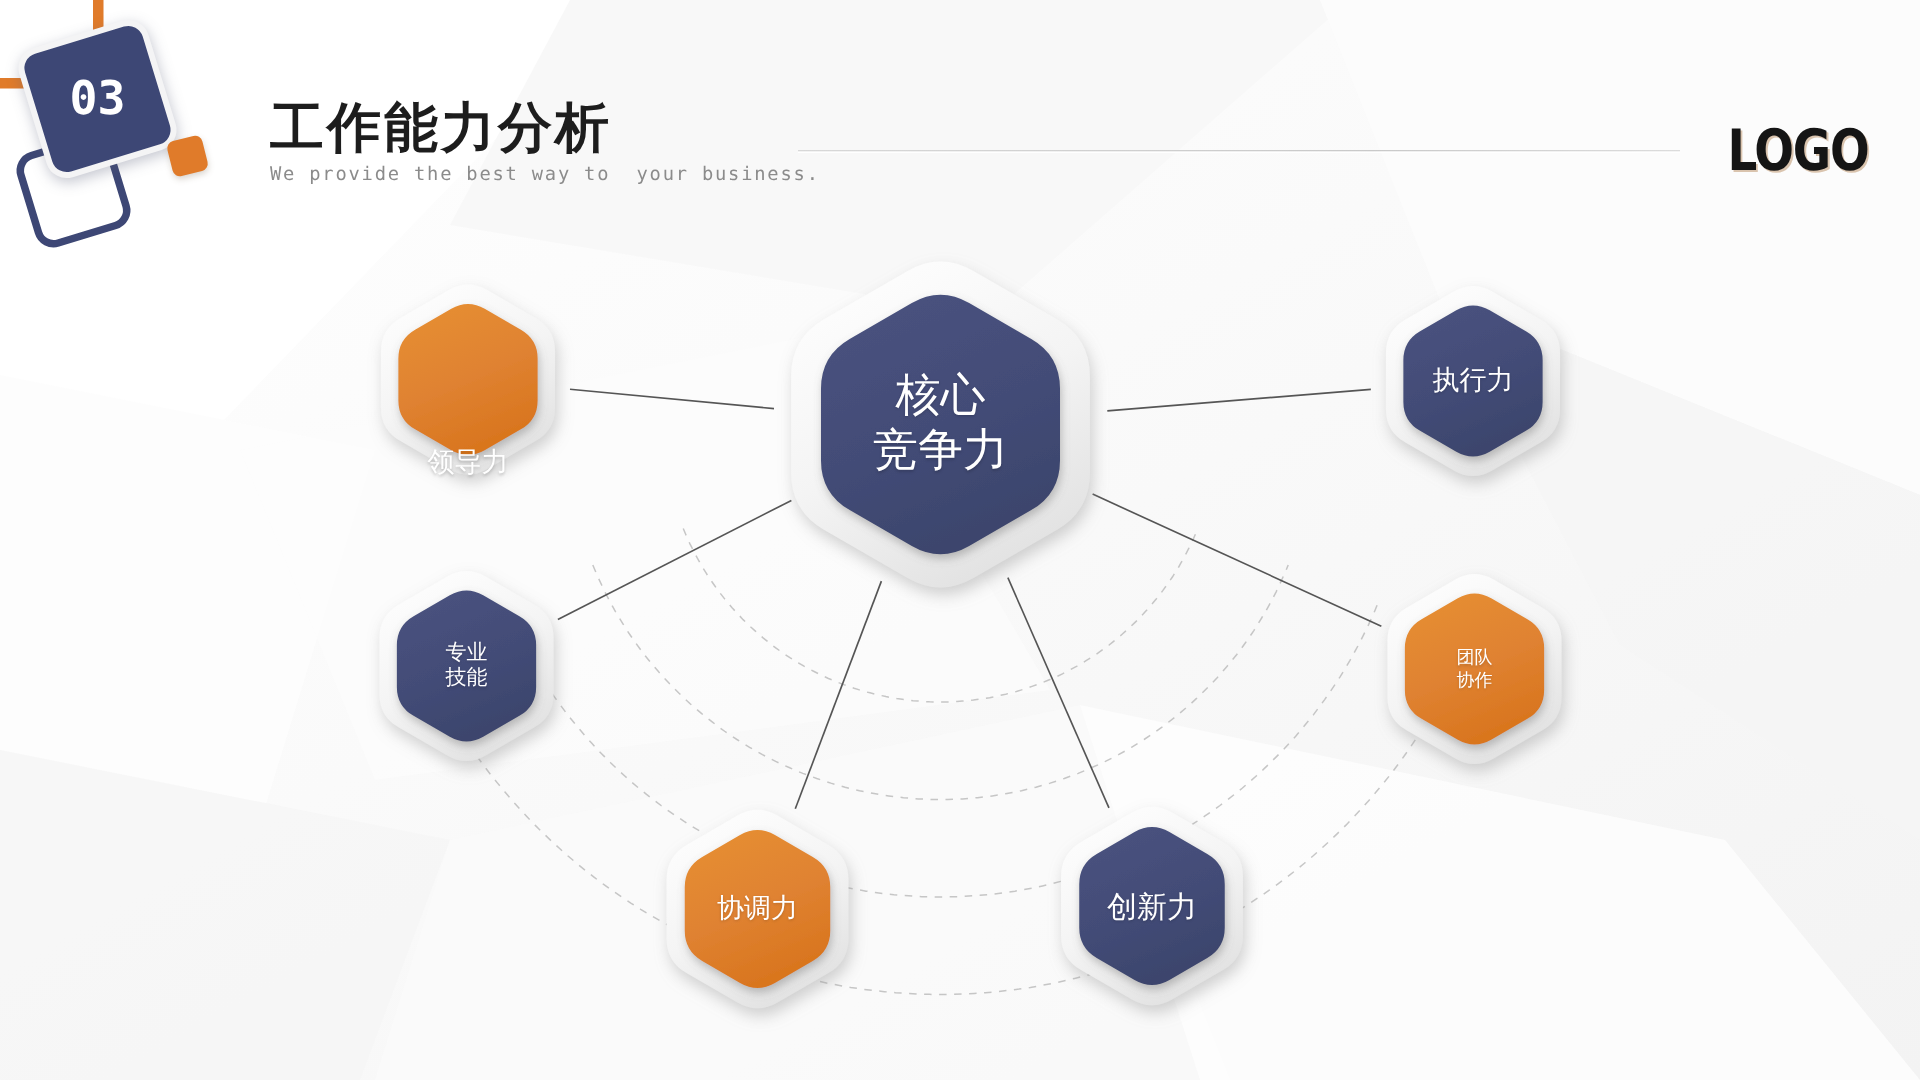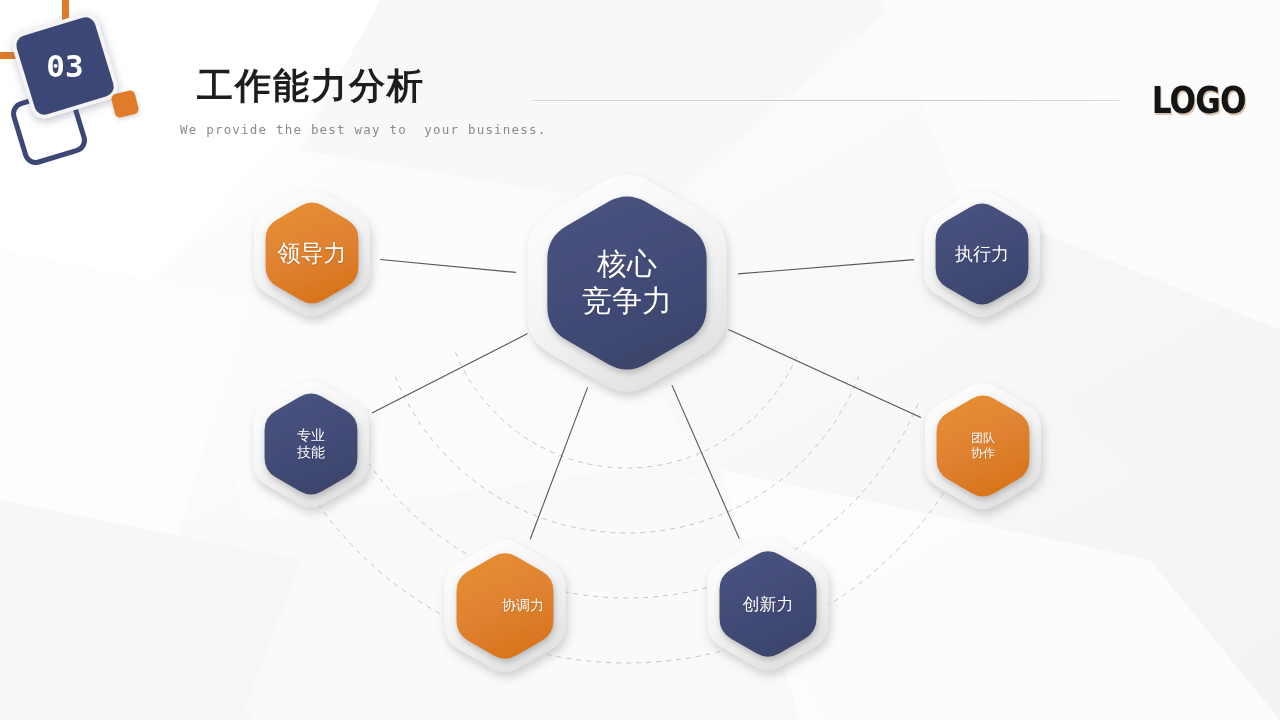--- a/index.html
+++ b/index.html
@@ -46,24 +46,24 @@
   .deco-square-small{
     position:absolute;left:113px;top:92px;width:24px;height:24px;
     background:#E07B2A;border-radius:5px;transform:rotate(-14deg);
     box-shadow:0 2px 4px rgba(120,100,80,.28);
   }
 
   
   .title-block{position:absolute;left:180px;top:68px;}
   .title-main{
     font-size:36px;font-weight:bold;color:#1d1d1d;letter-spacing:2px;
-    line-height:1;font-family:"DejaVu Sans","Liberation Sans",sans-serif;margin-left:17px;
+    line-height:1;font-family:"DejaVu Sans","Liberation Sans",sans-serif;
   }
   .title-sub{
-    margin-top:18px;font-size:12.5px;color:#8b8b8b;letter-spacing:1.2px;
+    margin-top:4px;font-size:12.5px;color:#8b8b8b;letter-spacing:1.2px;
     font-family:"DejaVu Sans Mono","Liberation Mono",monospace;
     white-space:pre;
   }
   .title-rule{
     position:absolute;left:532px;top:100px;width:588px;height:1px;
     background:linear-gradient(to right,#d8d8d8,#c9c9c9 65%,#dcdcdc);
   }
   .title-rule::after{
     content:"";position:absolute;left:0;top:1px;width:100%;height:1px;
     background:rgba(255,255,255,.9);
@@ -193,38 +193,38 @@
           <path d="M779.64,653.28Q768.00,660.00 756.36,653.28L731.14,638.72Q719.50,632.00 719.50,618.56L719.50,589.44Q719.50,576.00 731.14,569.28L756.36,554.72Q768.00,548.00 779.64,554.72L804.86,569.28Q816.50,576.00 816.50,589.44L816.50,618.56Q816.50,632.00 804.86,638.72Z" fill="url(#navyg)" filter="url(#innershadow)"></path>
         </g>
         <g>
           <path d="M648.91,385.35Q627.00,398.00 605.09,385.35L549.32,353.15Q527.41,340.50 527.41,315.20L527.41,250.80Q527.41,225.50 549.32,212.85L605.09,180.65Q627.00,168.00 648.91,180.65L704.68,212.85Q726.59,225.50 726.59,250.80L726.59,315.20Q726.59,340.50 704.68,353.15Z" fill="url(#frameg)" filter="url(#hexshadow)"></path>
           <path d="M646.12,363.96Q627.00,375.00 607.88,363.96L566.45,340.04Q547.33,329.00 547.33,306.92L547.33,259.08Q547.33,237.00 566.45,225.96L607.88,202.04Q627.00,191.00 646.12,202.04L687.55,225.96Q706.67,237.00 706.67,259.08L706.67,306.92Q706.67,329.00 687.55,340.04Z" fill="url(#navyg)" filter="url(#innershadow)"></path>
         </g>
       </g>
   </svg>
 
   <div id="hex-labels">
-      <div class="hex-label" style="left: 245px; top: 186px; width: 134px; height: 134px; font-size: 23px;">
+      <div class="hex-label" style="left: 245px; top: 186px; width: 134px; height: 134px; font-size: 18px; justify-content: flex-end;">
         <div>领导力</div>
       </div>
       <div class="hex-label" style="left: 915px; top: 187px; width: 134px; height: 134px; font-size: 18px; align-items: center;">
         <div>执行力</div>
       </div>
       <div class="hex-label" style="left: 244px; top: 377px; width: 134px; height: 134px; font-size: 14px;">
         <div>专业</div>
         <div>技能</div>
       </div>
       <div class="hex-label" style="left: 916px; top: 379px; width: 134px; height: 134px; font-size: 12px;">
         <div>团队</div>
         <div>协作</div>
       </div>
-      <div class="hex-label" style="left: 453px; top: 536px; width: 140px; height: 140px; font-size: 14px;">
+      <div class="hex-label" style="left: 435px; top: 536px; width: 140px; height: 140px; font-size: 18px;">
         <div>协调力</div>
       </div>
-      <div class="hex-label" style="left: 698px; top: 534px; width: 140px; height: 140px; font-size: 17px;">
+      <div class="hex-label" style="left: 698px; top: 534px; width: 140px; height: 140px; font-size: 20px;">
         <div>创新力</div>
       </div>
       <div class="hex-label" style="left: 512px; top: 168px; width: 230px; height: 230px; font-size: 30px;">
         <div>核心</div>
         <div>竞争力</div>
       </div>
     </div>
 
 </div>
 

